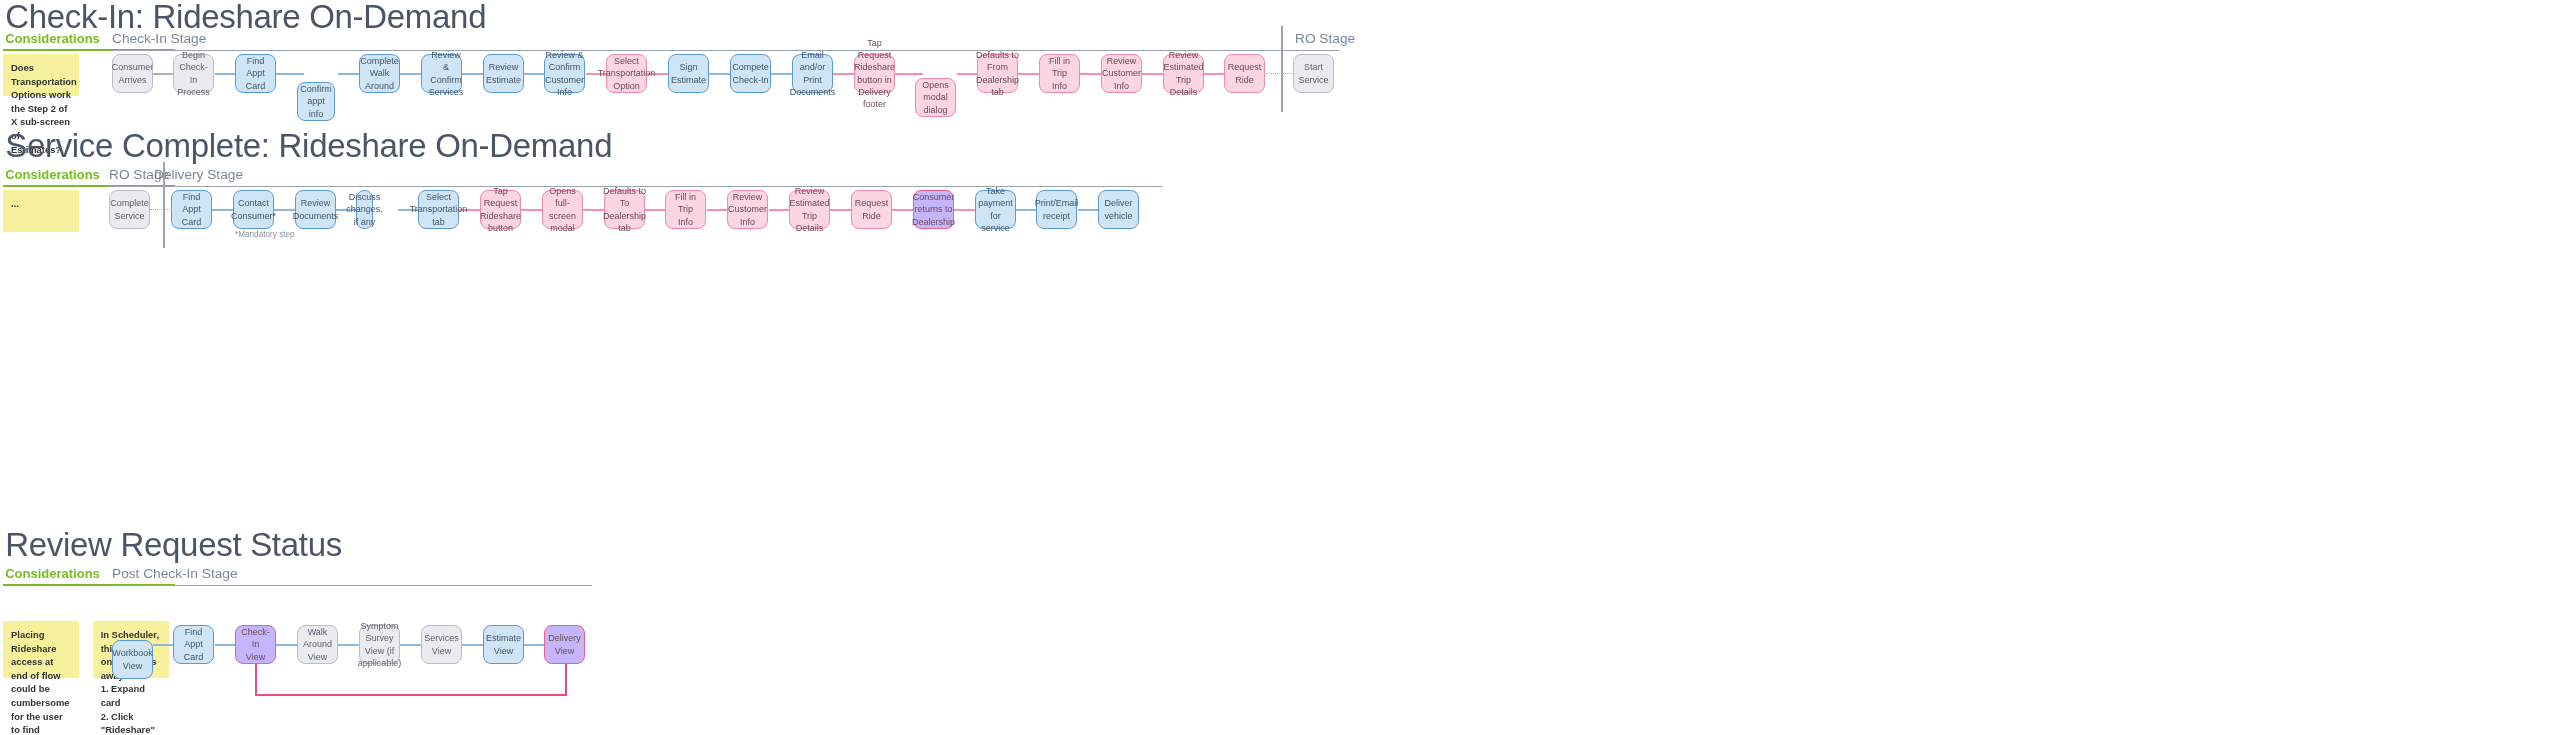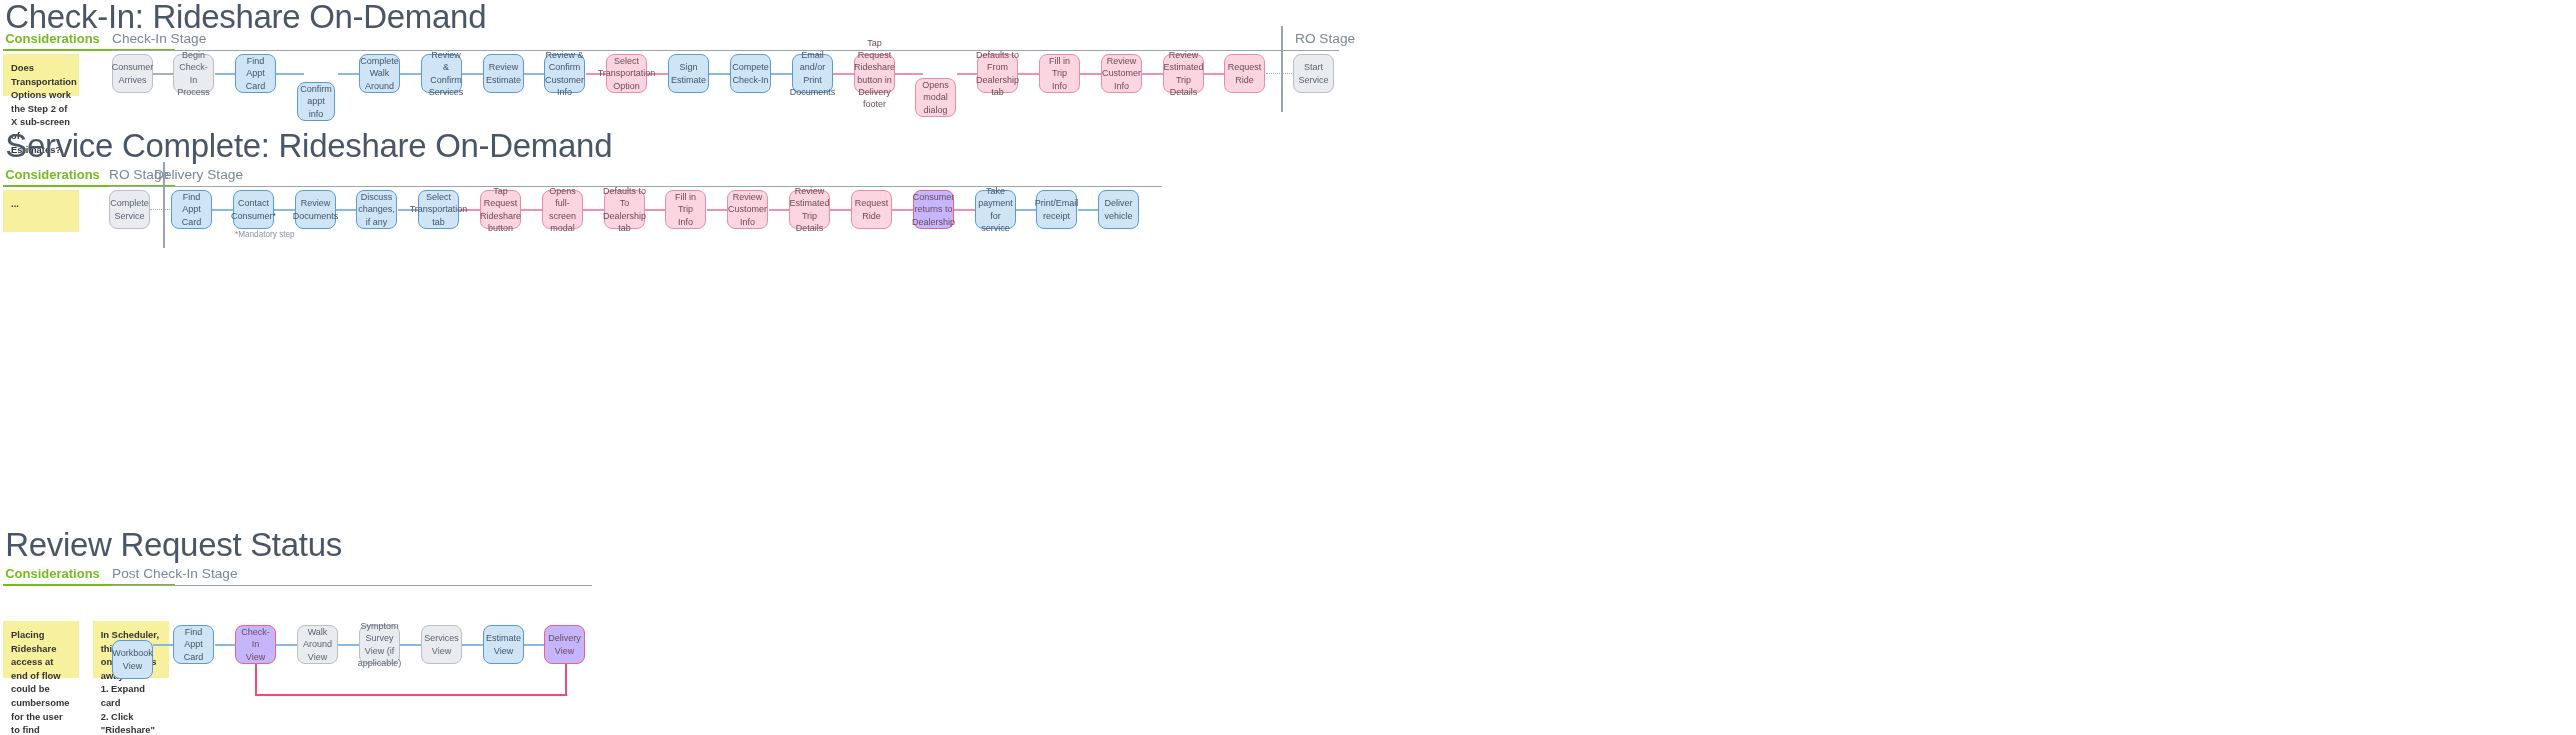--- a/index.html
+++ b/index.html
@@ -185,21 +185,21 @@
     <div class="conn pink" style="left:830px; top:80px; width:27.5px;"></div>
     <div class="conn pink" style="left:892px; top:80px; width:27.5px;"></div>
     <div class="conn pink" style="left:954px; top:80px; width:27.5px;"></div>
     <div class="conn blue" style="left:1016px; top:80px; width:27.5px;"></div>
     <div class="conn blue" style="left:1078px; top:80px; width:27.5px;"></div>
 
     <div class="node gray" style="left:109px;  top:61px; width:41px; height:39px;">Complete Service</div>
     <div class="node blue" style="left:171px;  top:61px; width:41px; height:39px;">Find Appt Card</div>
     <div class="node blue" style="left:233px;  top:61px; width:41px; height:39px;">Contact Consumer*</div>
     <div class="node blue" style="left:295px;  top:61px; width:41px; height:39px;">Review Documents</div>
-    <div class="node blue" style="left:356px;  top:61px; width:41px; height:39px;">Discuss changes, if any</div>
+    <div class="node blue" style="left:356px;  top:61px; width:17px; height:39px;">Discuss changes, if any</div>
     <div class="node blue" style="left:418px;  top:61px; width:41px; height:39px;">Select Transportation tab</div>
     <div class="node pink" style="left:480px;  top:61px; width:41px; height:39px;">Tap Request Rideshare button</div>
     <div class="node pink" style="left:542px;  top:61px; width:41px; height:39px;">Opens full-screen modal</div>
     <div class="node pink" style="left:604px;  top:61px; width:41px; height:39px;">Defaults to To Dealership tab</div>
     <div class="node pink" style="left:665px;  top:61px; width:41px; height:39px;">Fill in Trip Info</div>
     <div class="node pink" style="left:727px;  top:61px; width:41px; height:39px;">Review Customer Info</div>
     <div class="node pink" style="left:789px;  top:61px; width:41px; height:39px;">Review Estimated Trip Details</div>
     <div class="node pink" style="left:851px;  top:61px; width:41px; height:39px;">Request Ride</div>
     <div class="node pinkd" style="left:913px; top:61px; width:41px; height:39px;">Consumer returns to Dealership</div>
     <div class="node blue" style="left:975px; top:61px; width:41px; height:39px;">Take payment for service</div>

